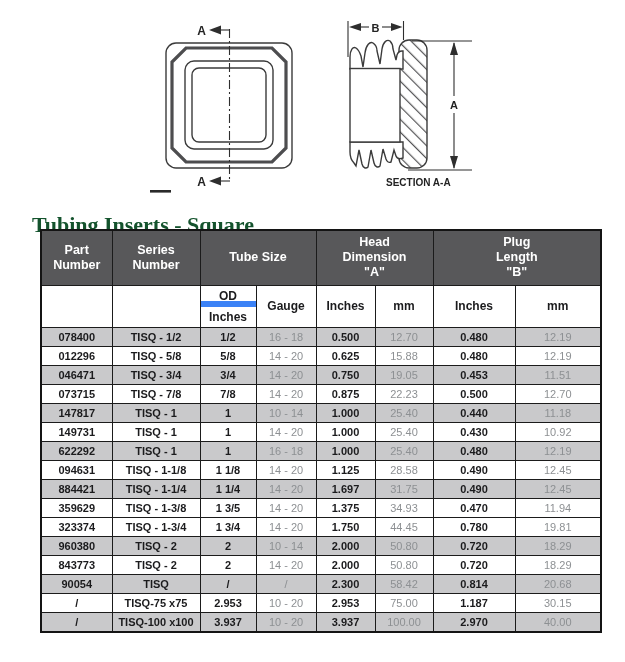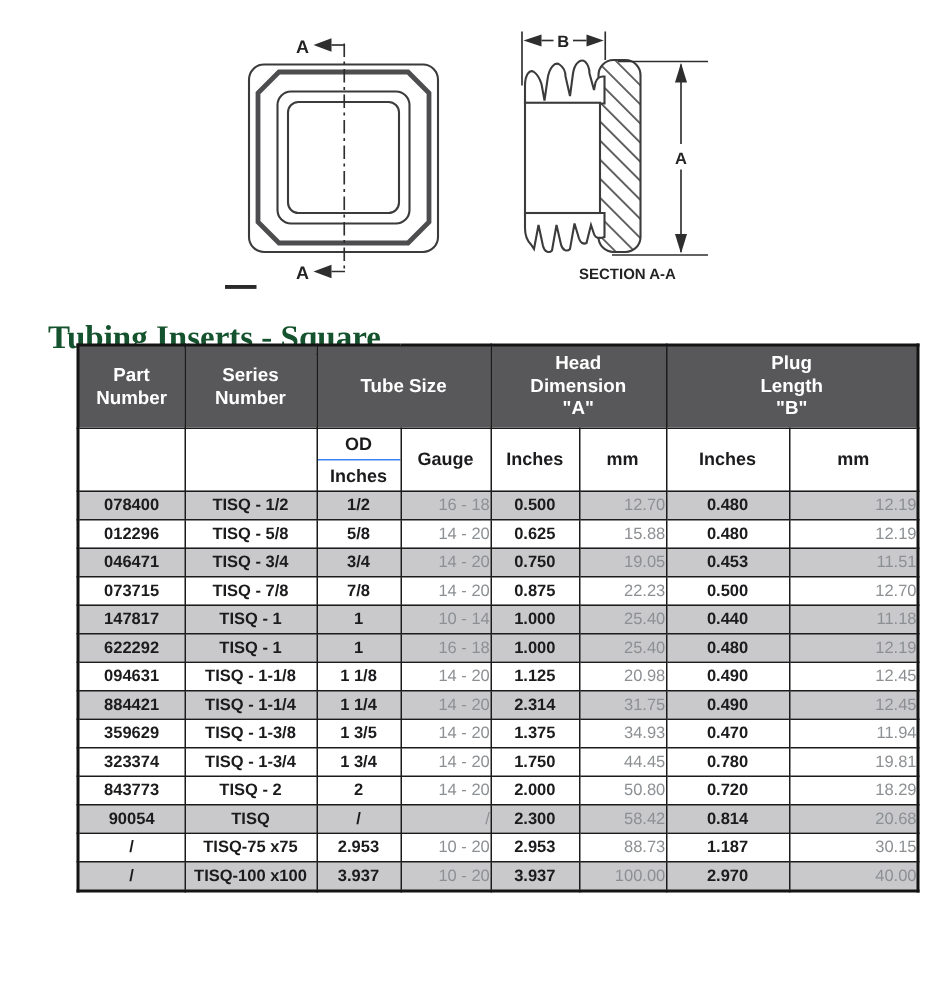--- a/index.html
+++ b/index.html
@@ -16,43 +16,43 @@
 
   .diagrams{position:absolute;left:0;top:0;}
 
   .page-title{
     position:absolute;left:32px;top:212px;
     font-size:22px;font-weight:bold;color:#14532d;letter-spacing:0;
     font-family:Liberation Serif, serif;
   }
 
   table.spec{
-    position:absolute;left:51px;top:229px;width:560px;
+    position:absolute;left:40px;top:229px;width:560px;
     border-collapse:collapse;table-layout:fixed;
     border:2px solid #141414;
     font-family:"Liberation Sans",sans-serif;
   }
   table.spec th, table.spec td{
     border:1px solid #1b1b1b;text-align:center;vertical-align:middle;padding:0;
   }
   thead tr.group-row th{
     background:var(--header-bg);color:#ffffff;
     font-size:12.5px;font-weight:bold;line-height:1.2;
     white-space:pre-line;height:55px;
   }
   thead tr.sub-row th{
     background:#ffffff;color:var(--ink);
     font-size:12px;font-weight:bold;height:42px;
   }
   .od-cell{padding:0;}
-  .od-cell .od-top{display:block;height:21px;line-height:21px;border-bottom:1px solid #3b82f6;}
+  .od-cell .od-top{display:block;height:21px;line-height:21px;border-bottom:6px solid #3b82f6;}
   .od-cell .od-bot{display:block;height:20px;line-height:20px;}
   tbody td{font-size:11px;height:18px;line-height:18px;color:var(--ink);}
   tbody td.strong{font-weight:bold;}
-  tbody td.muted{color:var(--muted-text);font-weight:normal;text-align:right;}
+  tbody td.muted{color:var(--muted-text);font-weight:normal;}
   tbody tr.stripe{background:var(--row-stripe);}
   tbody tr{background:#fff;}
 
   .dwg{fill:none;stroke:var(--line);stroke-width:1.4;}
   .dwg-thick{fill:#ffffff;stroke:#4d4d4f;stroke-width:3.2;}
   .dwg-fill{fill:#ffffff;stroke:var(--line);stroke-width:1.4;}
   .dim{stroke:#2e2e2e;stroke-width:1.1;fill:none;}
   .arr{fill:#2e2e2e;stroke:none;}
   .dwg-label{font-family:"Liberation Sans",sans-serif;font-weight:bold;fill:#232323;}
 </style>
@@ -200,46 +200,56 @@
         <tr class="stripe">
       <td class="strong">147817</td>
       <td class="strong">TISQ - 1</td>
       <td class="strong">1</td>
       <td class="muted">10 - 14</td>
       <td class="strong">1.000</td>
       <td class="muted">25.40</td>
       <td class="strong">0.440</td>
       <td class="muted">11.18</td>
     </tr>
+        <tr>
+      <td class="strong">149731</td>
+      <td class="strong">TISQ - 1</td>
+      <td class="strong">1</td>
+      <td class="muted">14 - 20</td>
+      <td class="strong">1.000</td>
+      <td class="muted">25.40</td>
+      <td class="strong">0.430</td>
+      <td class="muted">10.92</td>
+    </tr>
         <tr class="stripe">
       <td class="strong">622292</td>
       <td class="strong">TISQ - 1</td>
       <td class="strong">1</td>
       <td class="muted">16 - 18</td>
       <td class="strong">1.000</td>
       <td class="muted">25.40</td>
       <td class="strong">0.480</td>
       <td class="muted">12.19</td>
     </tr>
         <tr>
       <td class="strong">094631</td>
       <td class="strong">TISQ - 1-1/8</td>
       <td class="strong">1 1/8</td>
       <td class="muted">14 - 20</td>
       <td class="strong">1.125</td>
-      <td class="muted">20.98</td>
+      <td class="muted">28.58</td>
       <td class="strong">0.490</td>
       <td class="muted">12.45</td>
     </tr>
         <tr class="stripe">
       <td class="strong">884421</td>
       <td class="strong">TISQ - 1-1/4</td>
       <td class="strong">1 1/4</td>
       <td class="muted">14 - 20</td>
-      <td class="strong">2.314</td>
+      <td class="strong">1.697</td>
       <td class="muted">31.75</td>
       <td class="strong">0.490</td>
       <td class="muted">12.45</td>
     </tr>
         <tr>
       <td class="strong">359629</td>
       <td class="strong">TISQ - 1-3/8</td>
       <td class="strong">1 3/5</td>
       <td class="muted">14 - 20</td>
       <td class="strong">1.375</td>
@@ -249,20 +259,30 @@
     </tr>
         <tr>
       <td class="strong">323374</td>
       <td class="strong">TISQ - 1-3/4</td>
       <td class="strong">1 3/4</td>
       <td class="muted">14 - 20</td>
       <td class="strong">1.750</td>
       <td class="muted">44.45</td>
       <td class="strong">0.780</td>
       <td class="muted">19.81</td>
+    </tr>
+        <tr class="stripe">
+      <td class="strong">960380</td>
+      <td class="strong">TISQ - 2</td>
+      <td class="strong">2</td>
+      <td class="muted">10 - 14</td>
+      <td class="strong">2.000</td>
+      <td class="muted">50.80</td>
+      <td class="strong">0.720</td>
+      <td class="muted">18.29</td>
     </tr>
         <tr>
       <td class="strong">843773</td>
       <td class="strong">TISQ - 2</td>
       <td class="strong">2</td>
       <td class="muted">14 - 20</td>
       <td class="strong">2.000</td>
       <td class="muted">50.80</td>
       <td class="strong">0.720</td>
       <td class="muted">18.29</td>
@@ -276,21 +296,21 @@
       <td class="muted">58.42</td>
       <td class="strong">0.814</td>
       <td class="muted">20.68</td>
     </tr>
         <tr>
       <td class="strong">/</td>
       <td class="strong">TISQ-75 x75</td>
       <td class="strong">2.953</td>
       <td class="muted">10 - 20</td>
       <td class="strong">2.953</td>
-      <td class="muted">88.73</td>
+      <td class="muted">75.00</td>
       <td class="strong">1.187</td>
       <td class="muted">30.15</td>
     </tr>
         <tr class="stripe">
       <td class="strong">/</td>
       <td class="strong">TISQ-100 x100</td>
       <td class="strong">3.937</td>
       <td class="muted">10 - 20</td>
       <td class="strong">3.937</td>
       <td class="muted">100.00</td>

